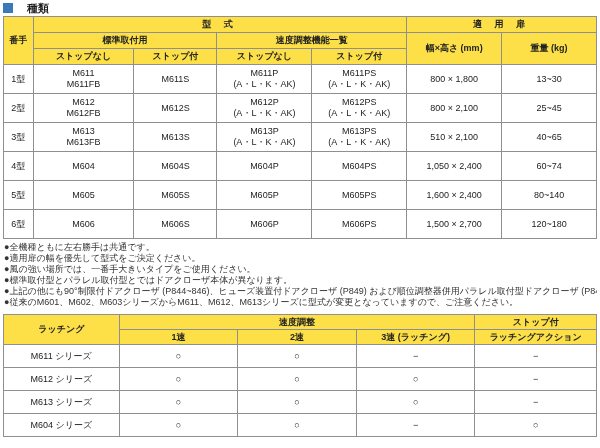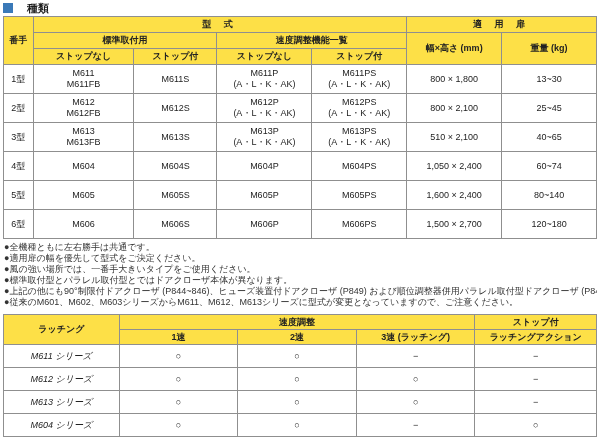--- a/index.html
+++ b/index.html
@@ -25,21 +25,21 @@
     text-align:center;vertical-align:middle;
     padding:1px 2px;color:#222;
     white-space:pre-line;
     overflow:hidden;
   }
   .spec th{background:#fde047;font-weight:bold;height:13px;}
   .t1 td{height:26px;}
   .t2 th{height:12px;}
   .t2 td{height:20px;}
   .cell-left{text-align:left;padding-left:3px;}
-  .series-cell{text-align:left;padding-left:10px;font-style:italic;}
+  .series-cell{text-align:left;padding-left:10px;}
   .ls{letter-spacing:5px;}
   .notes{margin:3px 0 6px 1px;}
   .note-line{
     font-size:9px;line-height:11px;color:#333;
     white-space:nowrap;overflow:hidden;
   }
 </style>
 </head>
 <body>
 

